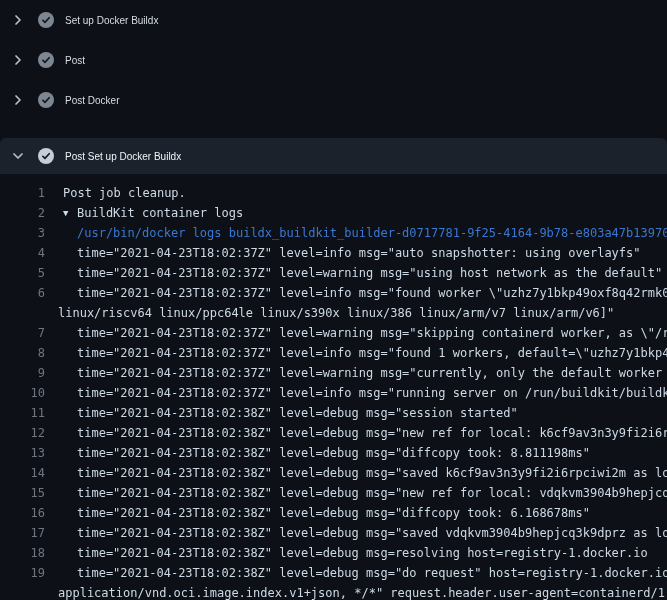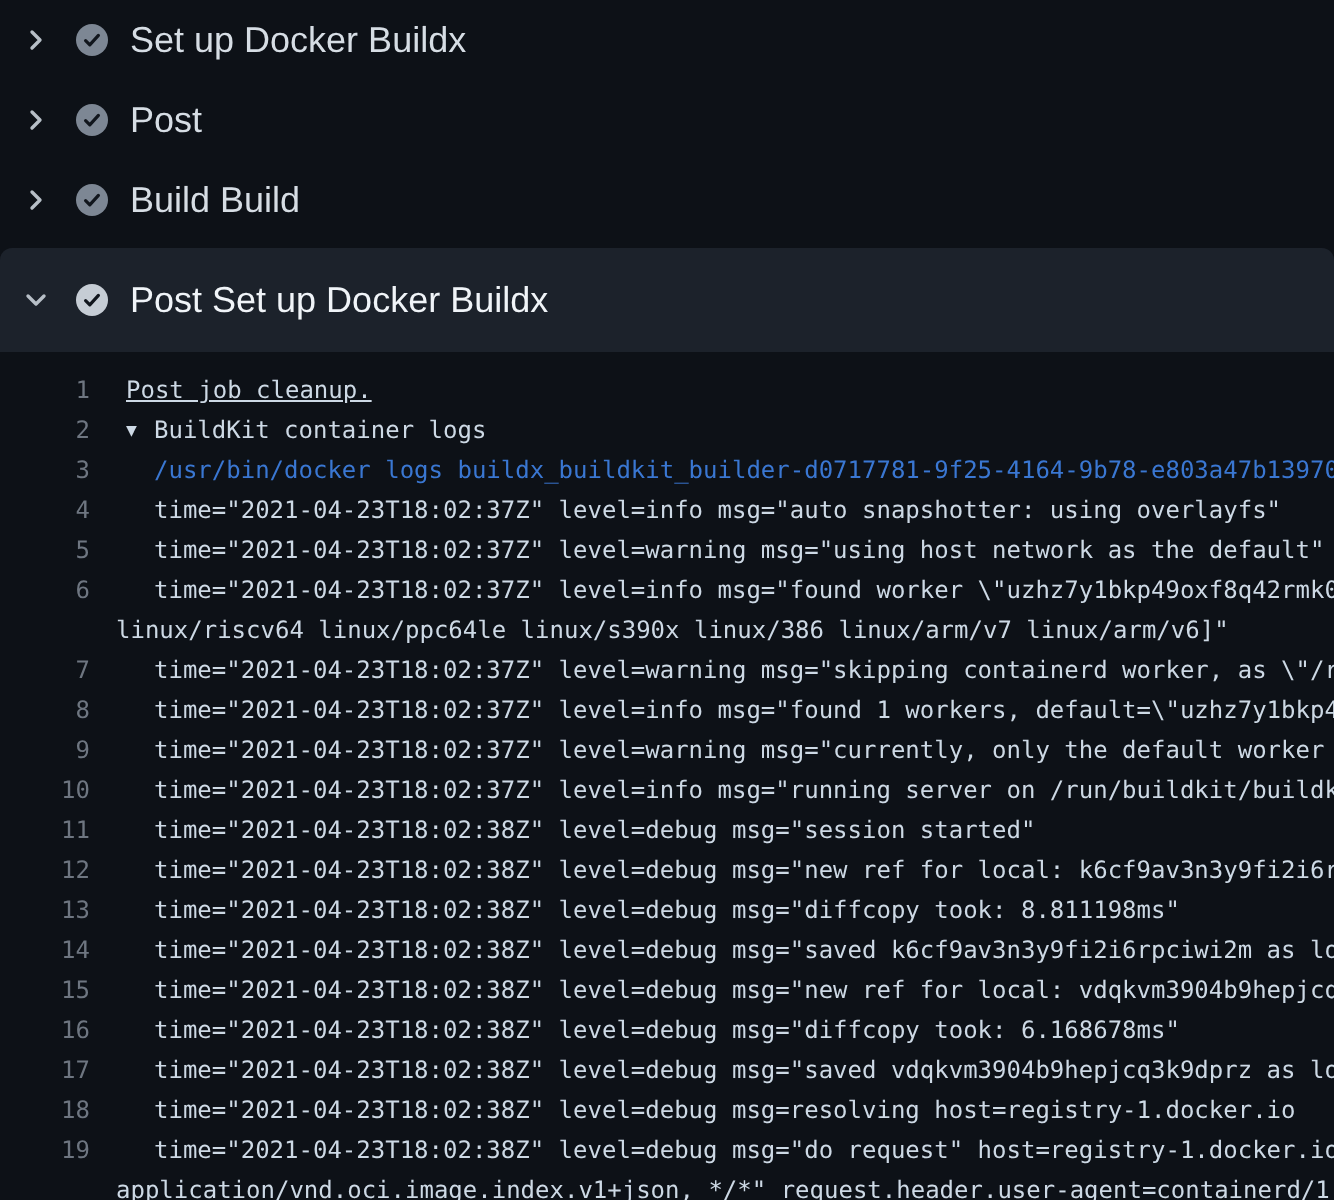--- a/index.html
+++ b/index.html
@@ -31,26 +31,26 @@
     flex: 0 0 auto;
   }
   .step-row .check {
     width: 16px; height: 16px;
     margin-right: 11px;
     color: #7d8794;
     display: flex; align-items: center; justify-content: center;
     flex: 0 0 auto;
   }
   .step-row .label {
-    font-size: 18px;
+    font-size: 10px;
     color: #d6dde4;
   }
   .step-row.expanded {
-    height: 52px;
-    margin-top: 4px;
+    height: 36px;
+    margin-top: 18px;
     background: #1c222b;
     border-radius: 6px 6px 0 0;
     text-align: center;
   }
   .step-row.expanded .check { color: #c6cdd5; }
   .step-row.expanded .label { color: #f0f4f8; font-weight: 500; }
 
   .log {
     padding-top: 9px;
     font-family: "DejaVu Sans Mono", "Liberation Mono", monospace;
@@ -61,21 +61,21 @@
   }
   .log-line { height: 20px; display: flex; }
   .log-line .ln {
     flex: 0 0 45px;
     width: 45px;
     text-align: right;
     color: #6e7681;
     user-select: none;
   }
   .log-line .txt { color: #cdd9e5; }
-  .log-line .txt.normal  { padding-left: 18px; text-decoration: underline; }
+  .log-line .txt.normal  { padding-left: 18px; }
   .log-line .txt.group   { padding-left: 18px; }
   .log-line .txt.detail  { padding-left: 32px; }
   .log-line .txt.wrap    { padding-left: 13px; text-align: right; }
   .log-line .txt.command { padding-left: 32px; color: var(--command-color, #3a77d2); }
   .tri {
     display: inline-block;
     font-size: 9px;
     width: 14px;
     color: #cdd9e5;
     vertical-align: 1px;
@@ -121,21 +121,21 @@
       <svg width="16" height="16" viewBox="0 0 16 16">
           <path d="M6 4l4 4-4 4" fill="none" stroke="currentColor" stroke-width="1.7" stroke-linecap="round" stroke-linejoin="round"></path>
         </svg>
     </span>
     <span class="check">
       <svg width="16" height="16" viewBox="0 0 16 16">
           <circle cx="8" cy="8" r="8" fill="currentColor"></circle>
           <path d="M4.8 8.3l2.1 2.1 4.3-4.7" fill="none" stroke="#11161d" stroke-width="1.6" stroke-linecap="round" stroke-linejoin="round"></path>
         </svg>
     </span>
-    <span class="label">Build Build</span>
+    <span class="label">Post Docker</span>
   </div>
 
   <div class="step-row expanded">
     <span class="chev">
       <svg width="16" height="16" viewBox="0 0 16 16">
           <path d="M4 6l4 4 4-4" fill="none" stroke="currentColor" stroke-width="1.7" stroke-linecap="round" stroke-linejoin="round"></path>
         </svg>
     </span>
     <span class="check">
       <svg width="16" height="16" viewBox="0 0 16 16">

